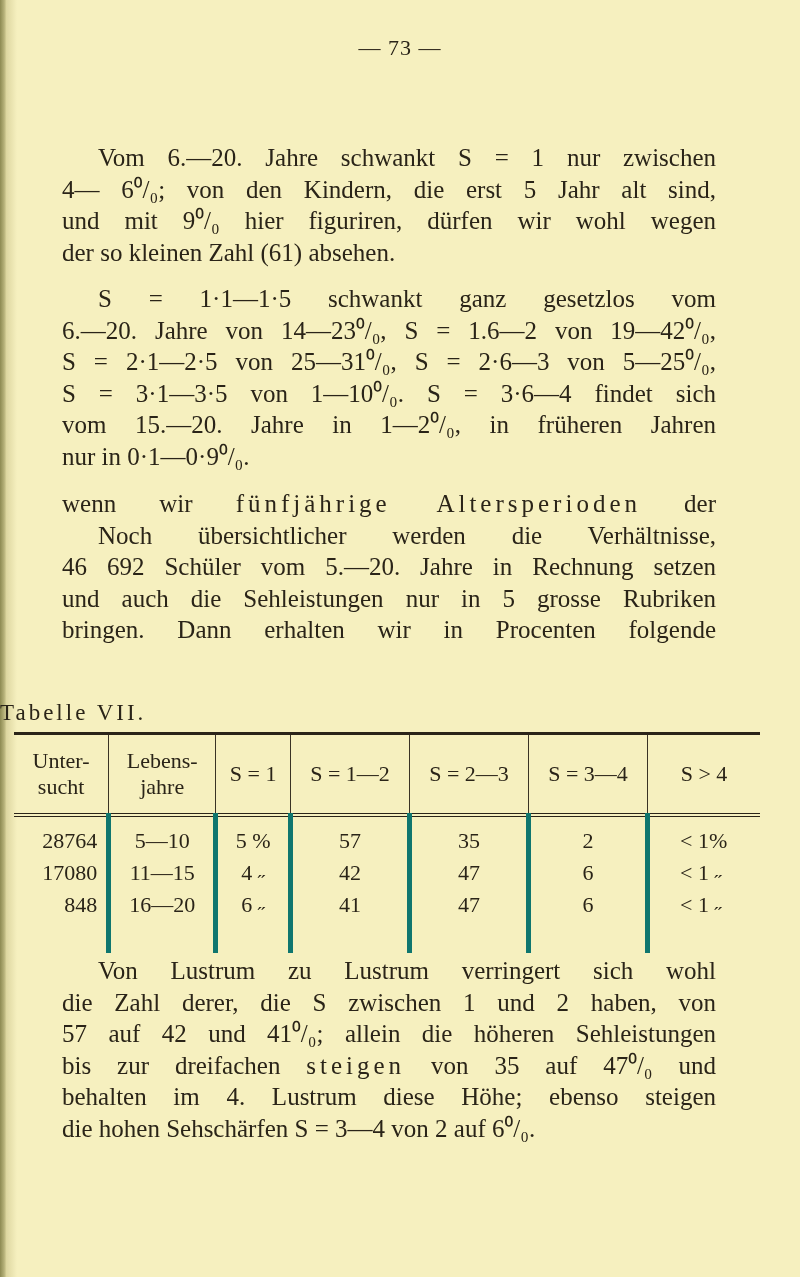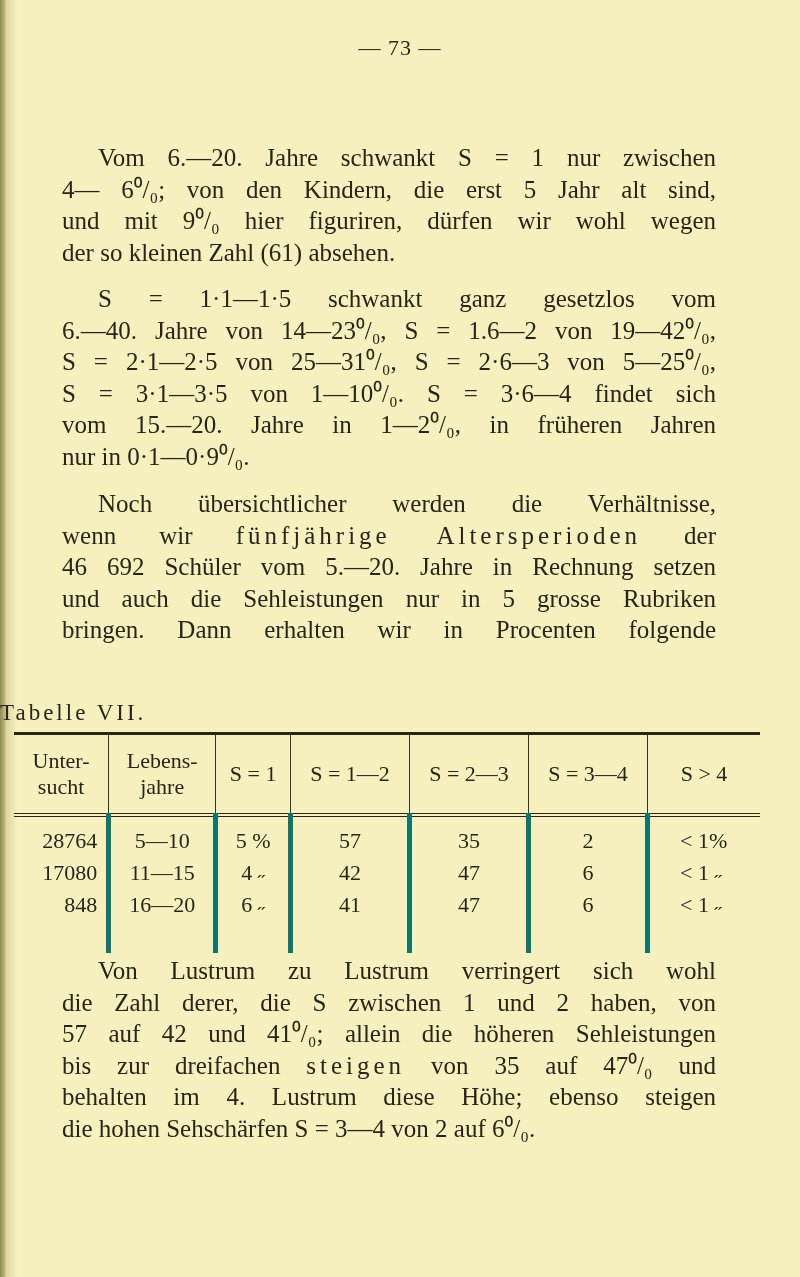--- a/index.html
+++ b/index.html
@@ -83,30 +83,30 @@
 
 <div class="text-block" id="block1">
   <span class="line indent">Vom 6.—20. Jahre schwankt S = 1 nur zwischen</span>
   <span class="line">4— 6⁰/₀; von den Kindern, die erst 5 Jahr alt sind,</span>
   <span class="line">und mit 9⁰/₀ hier figuriren, dürfen wir wohl wegen</span>
   <span class="line last">der so kleinen Zahl (61) absehen.</span>
 </div>
 
 <div class="text-block" id="block2">
   <span class="line indent">S = 1·1—1·5 schwankt ganz gesetzlos vom</span>
-  <span class="line">6.—40. Jahre von 14—23⁰/₀, S = 1.6—2 von 19—42⁰/₀,</span>
+  <span class="line">6.—20. Jahre von 14—23⁰/₀, S = 1.6—2 von 19—42⁰/₀,</span>
   <span class="line">S = 2·1—2·5 von 25—31⁰/₀, S = 2·6—3 von 5—25⁰/₀,</span>
   <span class="line">S = 3·1—3·5 von 1—10⁰/₀. S = 3·6—4 findet sich</span>
   <span class="line">vom 15.—20. Jahre in 1—2⁰/₀, in früheren Jahren</span>
   <span class="line last">nur in 0·1—0·9⁰/₀.</span>
 </div>
 
 <div class="text-block" id="block3">
+  <span class="line"><span>wenn wir</span> <span class="spaced">fünfjährige Altersperioden</span> <span>der</span></span>
   <span class="line indent">Noch übersichtlicher werden die Verhältnisse,</span>
-  <span class="line"><span>wenn wir</span> <span class="spaced">fünfjährige Altersperioden</span> <span>der</span></span>
   <span class="line">46 692 Schüler vom 5.—20. Jahre in Rechnung setzen</span>
   <span class="line">und auch die Sehleistungen nur in 5 grosse Rubriken</span>
   <span class="line">bringen. Dann erhalten wir in Procenten folgende</span>
 </div>
 
 <div class="table-title">Tabelle VII.</div>
 
 <table class="data-table">
   <thead>
     <tr>

